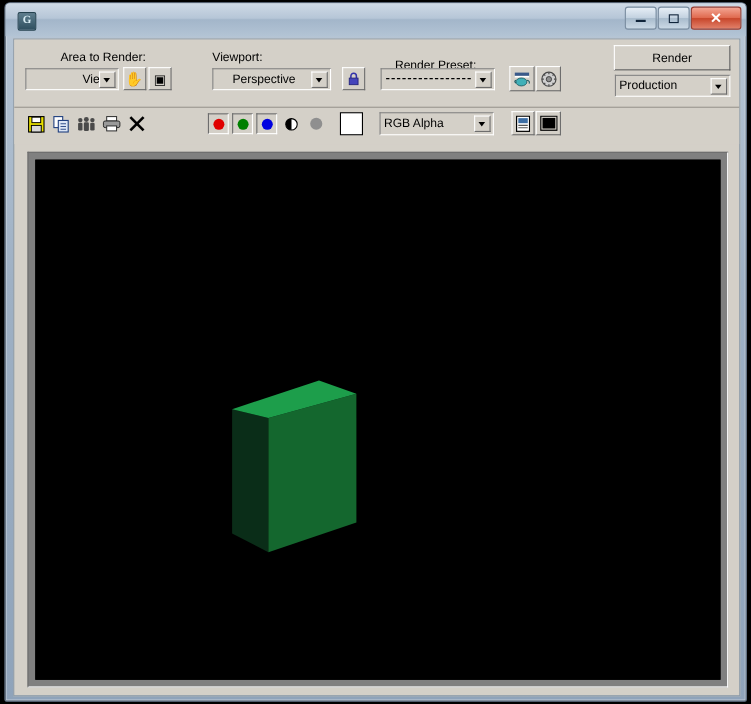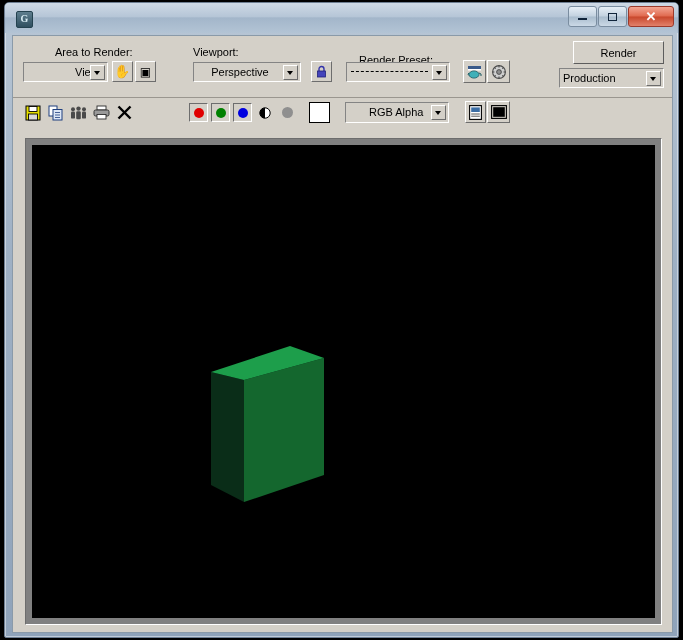--- a/index.html
+++ b/index.html
@@ -159,21 +159,21 @@
     border: 1px solid;
     border-color: #ffffff #6d6d6d #6d6d6d #ffffff;
     box-sizing: border-box;
     display: flex; align-items: center; justify-content: center;
   }
 
   
   #render-btn {
     position: absolute;
     right: 8px; top: 5px;
-    width: 91px; height: 23px;
+    width: 106px; height: 23px;
     background: #d4d0c8;
     border: 1px solid;
     border-color: #ffffff #5d5d5d #5d5d5d #ffffff;
     box-sizing: border-box;
     font-size: 11px;
     color: #000;
     display: flex; align-items: center; justify-content: center;
   }
 
   
@@ -380,21 +380,21 @@
               <path d="M6 0.8 A5.2 5.2 0 0 0 6 11.2 Z" fill="#000000"></path>
             </svg>
           </div>
           <div class="flat-icon">
             <div class="dot" style="background:#8f8f8f; width:11px; height:11px;"></div>
           </div>
           <div style="width:8px;"></div>
           <div class="white-swatch"></div>
         </div>
 
-        <div class="combo" style="left:332px; top:4px; width:104px; height:21px;padding-left:20px;">
+        <div class="combo" style="left:332px; top:4px; width:104px; height:21px;">
           <div class="ctext">RGB Alpha</div>
           <div class="carrow"></div>
         </div>
 
         <div class="tbtn" style="left:452px; top:3px; width:21px; height:22px;">
           <svg width="13" height="15" viewBox="0 0 13 15">
             <rect x="0.6" y="0.6" width="11.8" height="13.8" fill="#ffffff" stroke="#000" stroke-width="1.1"></rect>
             <rect x="2.2" y="2.4" width="8.6" height="4.6" fill="#3c6ea5"></rect>
             <line x1="2.2" y1="9" x2="10.8" y2="9" stroke="#555" stroke-width="1"></line>
             <line x1="2.2" y1="11.2" x2="10.8" y2="11.2" stroke="#555" stroke-width="1"></line>

